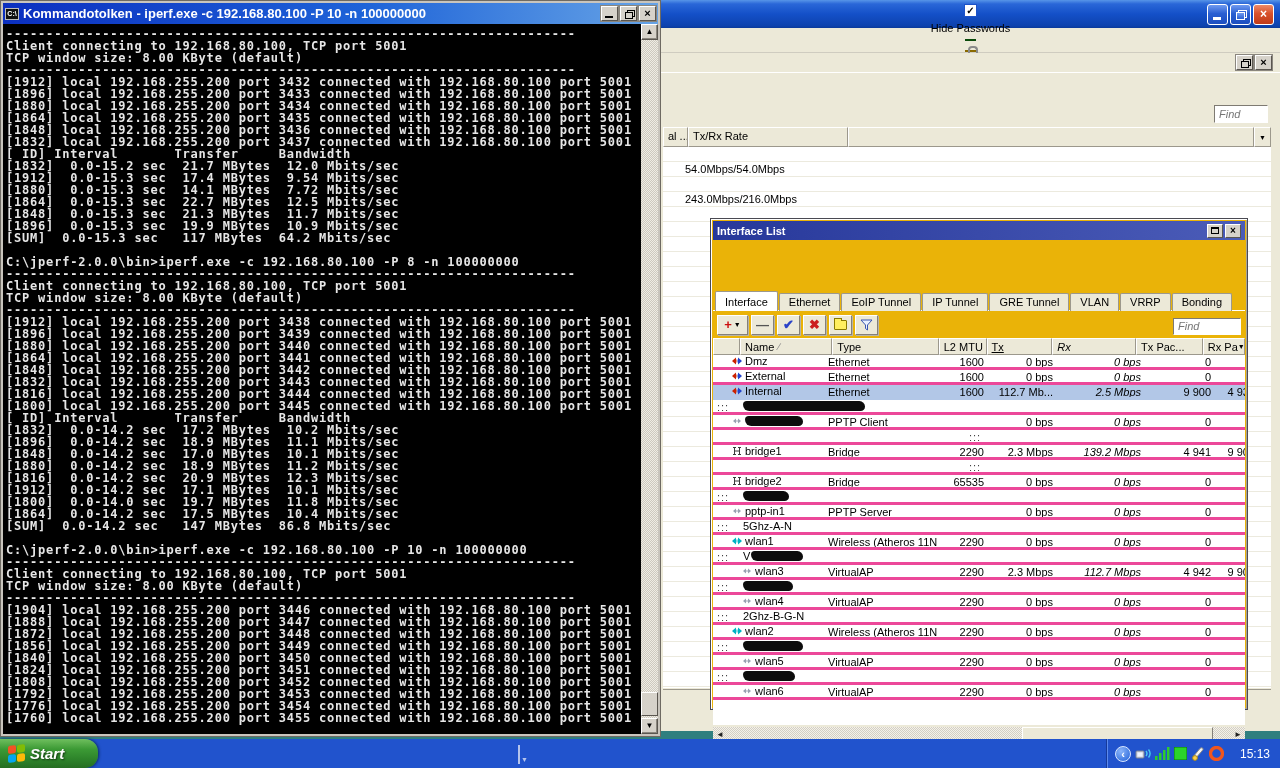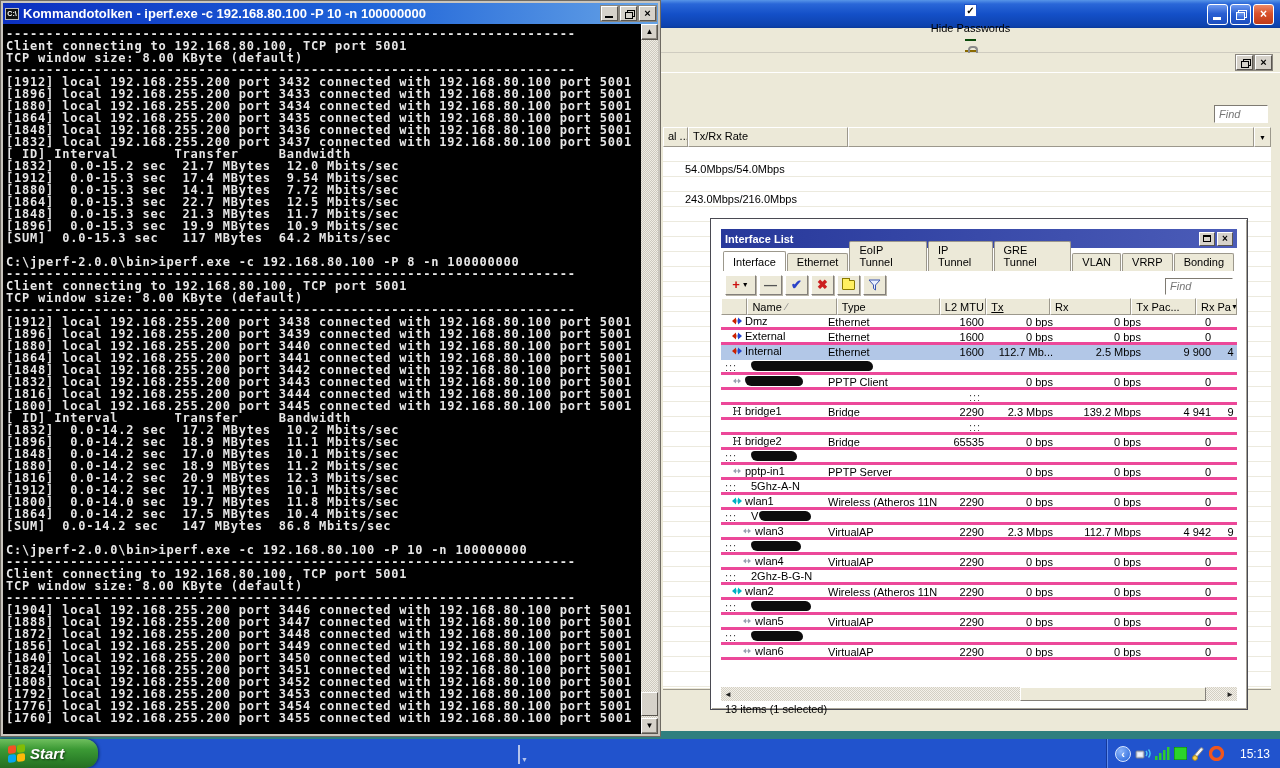--- a/index.html
+++ b/index.html
@@ -67,31 +67,31 @@
   .hcell { background:#ece9d8; border:1px solid; border-color:#fff #9c988c #9c988c #fff;
     font-size:11px; padding:2px 4px; white-space:nowrap; overflow:hidden; }
   .wb-list { position:absolute; left:2px; right:9px; top:147px; bottom:43px; background:#fff;
     background-image:repeating-linear-gradient(180deg,#fff 0 14px,#eceade 14px 15px); }
   .wb-row { position:absolute; left:22px; font-size:11px; color:#000; height:15px; line-height:15px; }
   .wb-bottom { position:absolute; left:2px; right:9px; bottom:2px; height:40px; background:#ece9d8; border-top:1px solid #9c988c; }
   .ddbtn { background:#ece9d8; border:1px solid; border-color:#fff #9c988c #9c988c #fff;
     display:flex; align-items:center; justify-content:center; font-size:7px; color:#000; }
 
   
-  #iflist { left:710px; top:218px; width:538px; height:492px; background:#ffffff;
-    border:1px solid #4a4a52; box-shadow:inset 1px 1px 0 #fff, inset -1px -1px 0 #a8a498; padding:10px; }
+  #iflist { left:710px; top:218px; width:538px; height:492px; background:#eab308;
+    border:1px solid #4a4a52; box-shadow:inset 1px 1px 0 #fff, inset -1px -1px 0 #a8a498; padding:2px; }
   .ifl-title { height:19px; display:flex; align-items:center;
     background:linear-gradient(90deg,#27389a 0%,#4b5cb8 100%); color:#fff; font-weight:bold; font-size:11px;
     padding:0 4px; }
   .ifl-title-text { flex:1; }
   .mbtn { width:16px; height:14px; background:#d6d2ca; margin-left:2px;
     border:1px solid; border-color:#fff #5a5650 #5a5650 #fff; display:flex; align-items:center; justify-content:center;
     font-size:10px; font-weight:bold; color:#000; position:relative; }
   .g-max { width:8px; height:7px; border:1px solid #000; border-top:2px solid #000; background:#d6d2ca; }
-  .ifl-tabs { height:22px; padding:3px 2px 0 2px; display:flex; align-items:flex-end; }
+  .ifl-tabs { height:22px; padding:3px 2px 0 2px; display:flex; align-items:flex-end;margin-top:48px; }
   .tab { font-size:11px; padding:2px 9px 3px 9px; background:#ece9d8; border:1px solid #9c988c;
     border-bottom:none; border-radius:2px 2px 0 0; margin-right:1px; color:#000; position:relative; top:1px; }
   .tab.active { background:#fff; padding-top:4px; z-index:2; }
   .ifl-toolbar { height:27px; display:flex; align-items:center; gap:3px; padding:3px 4px 2px 4px;
     border-top:1px solid #fff; }
   .tb { height:20px; background:#ece9d8; border:1px solid; border-color:#fff #84807a #84807a #fff;
     box-shadow:1px 1px 0 #b8b4a8; display:flex; align-items:center; justify-content:center;
     font-weight:bold; font-size:13px; line-height:1; }
   .tb.add { width:31px; color:#cc1010; gap:2px; }
   .tb.add .dd { font-size:7px; color:#000; font-weight:normal; }
@@ -101,21 +101,21 @@
   .tb.com { width:23px; }
   .folder { width:13px; height:10px; background:#ffef60; border:1px solid #8a7a00; border-radius:1px; position:relative;}
   .folder:before { content:""; position:absolute; left:-1px; top:-3px; width:6px; height:2px;
     background:#ffef60; border:1px solid #8a7a00; border-bottom:none; }
   .tb.filt { width:23px; }
   .ifl-find { margin-left:auto; width:68px; height:17px; }
   .ifl-header { display:flex; height:17px; margin-top:1px; }
   .ifl-header .hcell { display:flex; align-items:center; }
   .sort { color:#888; margin-left:4px; font-size:10px; }
   .cf{width:28px;} .cn{width:97px;} .ct{width:112px;} .cm{width:50px;}
-  .ctx{width:69px;text-decoration:underline;} .crx{width:88px;} .ctp{width:70px;} .crp{width:44px;}
+  .ctx{width:69px;text-decoration:underline;} .crx{width:88px;font-style:italic;} .ctp{width:70px;} .crp{width:44px;}
   .num { text-align:right; justify-content:flex-end; }
   #ifl-body { background:#fff; height:370px; overflow:hidden; border-top:none; }
   .row { display:flex; height:15px; line-height:14px; font-size:11px; border-bottom:3px solid #ec4899; color:#000;justify-content:center;}
   .row.sel { background:#b2c7e7; border-bottom-color:#b2c7e7; }
   .cell { padding:0 3px; white-space:nowrap; overflow:hidden; flex:0 0 auto; }
   .cell.flags { padding-left:4px; }
   .cell.name { display:flex; align-items:center; gap:2px; }
   .icon { display:inline-flex; width:12px; height:10px; flex:0 0 auto; align-items:center; }
   .ind { margin-left:10px; }
   .ccolon { color:#444; padding-left:11px; letter-spacing:1px; }

